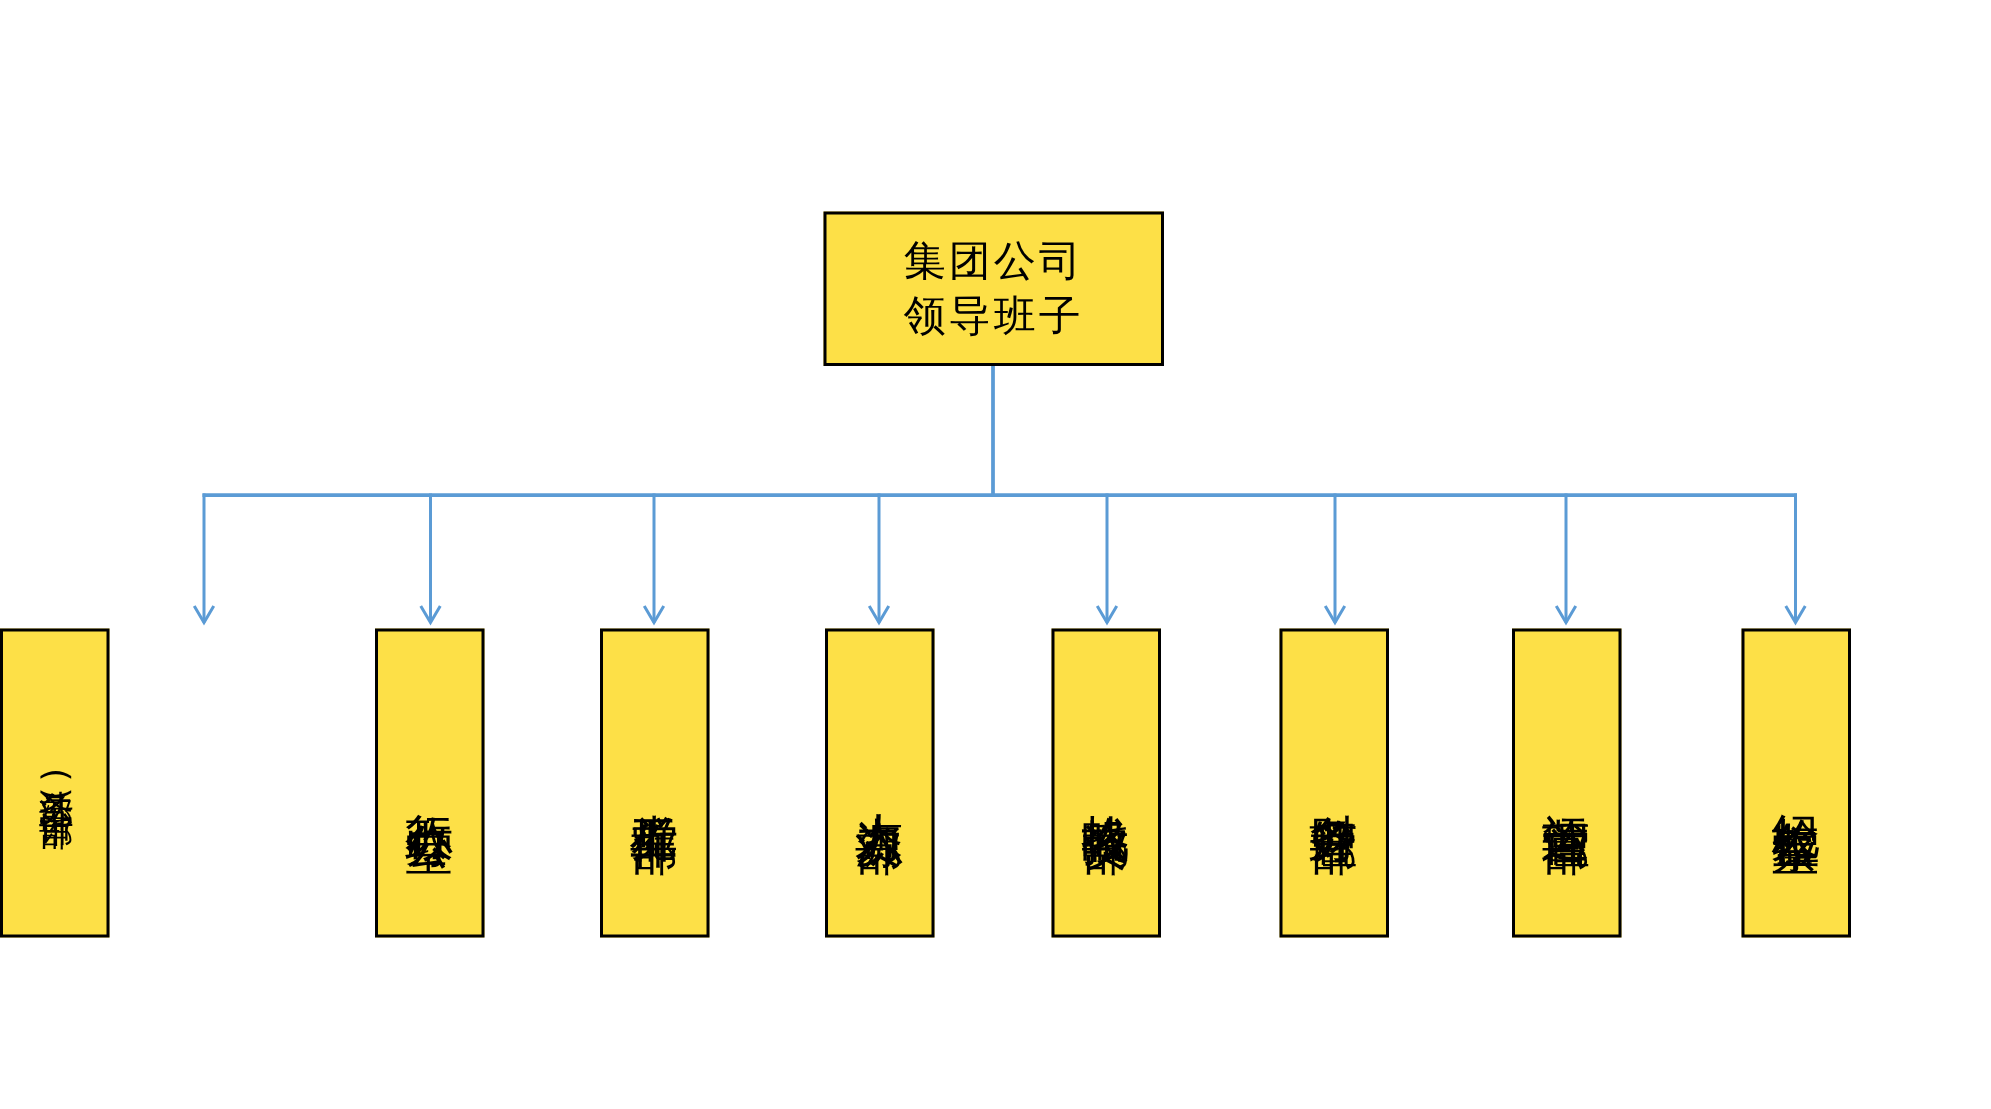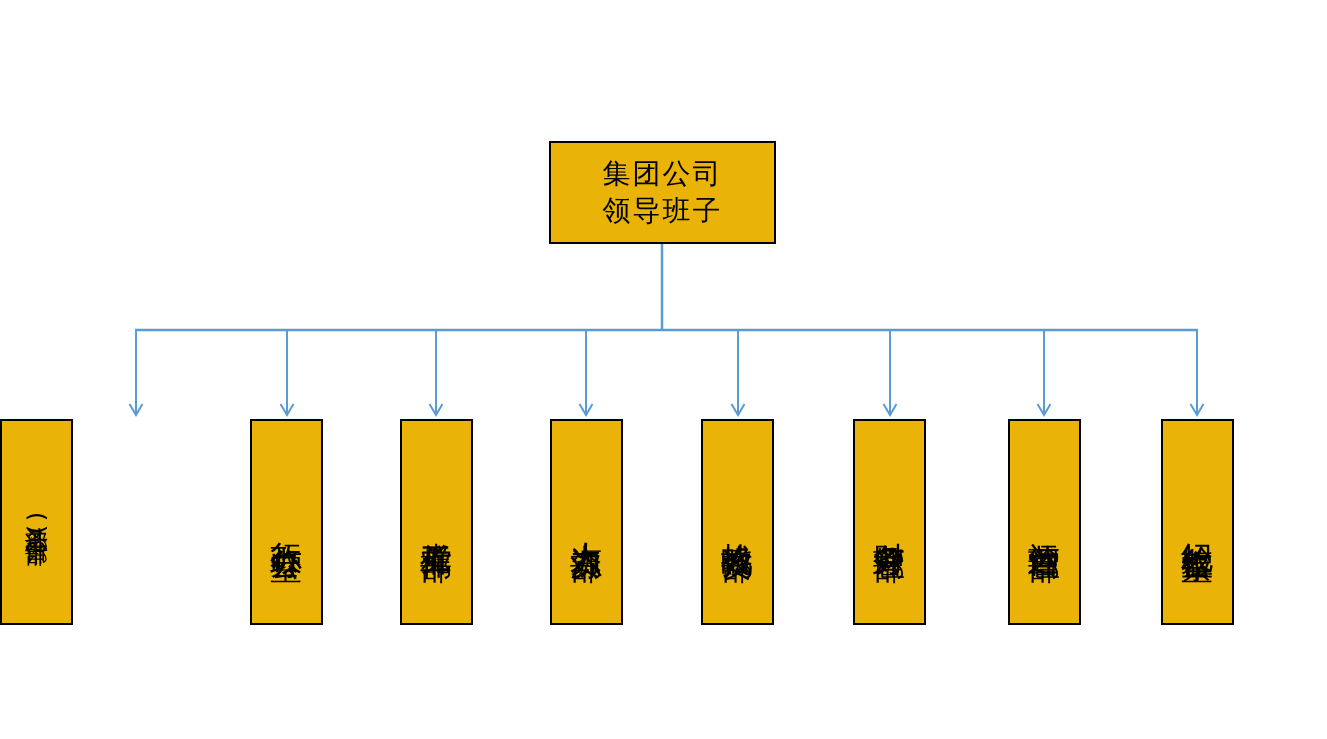--- a/index.html
+++ b/index.html
@@ -20,21 +20,21 @@
     position: absolute;
     left: 0;
     top: 0;
     width: 1327px;
     height: 739px;
   }
   .org-box {
     position: absolute;
     box-sizing: border-box;
     border: 2px solid #000000;
-    background: #eab308;
+    background: #fde047;
     display: flex;
     align-items: center;
     justify-content: center;
   }
   .root-box {
     left: 549px;
     top: 141px;
     width: 227px;
     height: 103px;
   }

